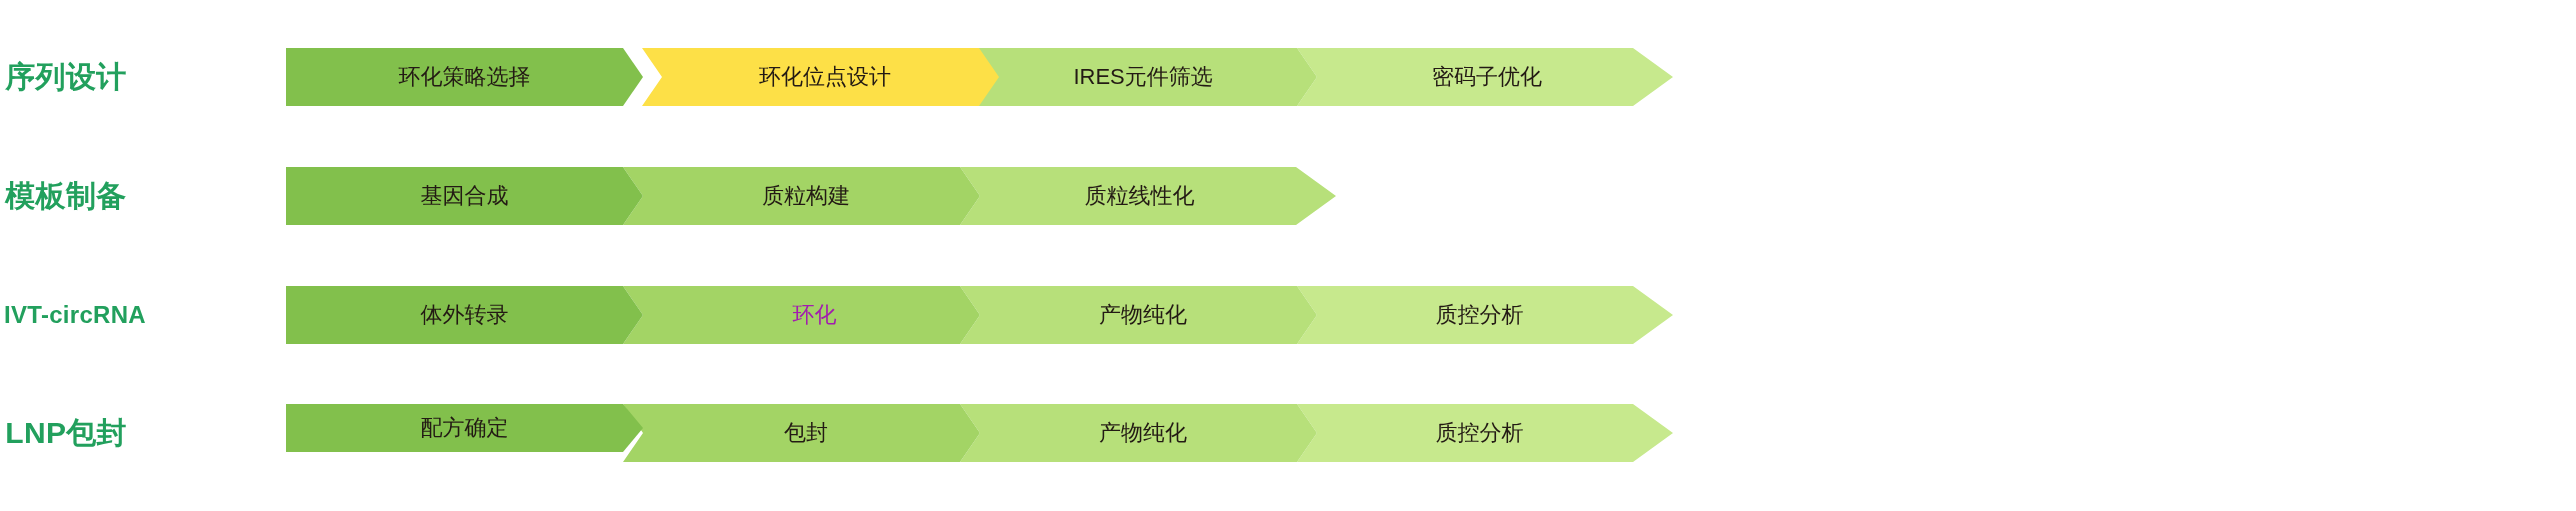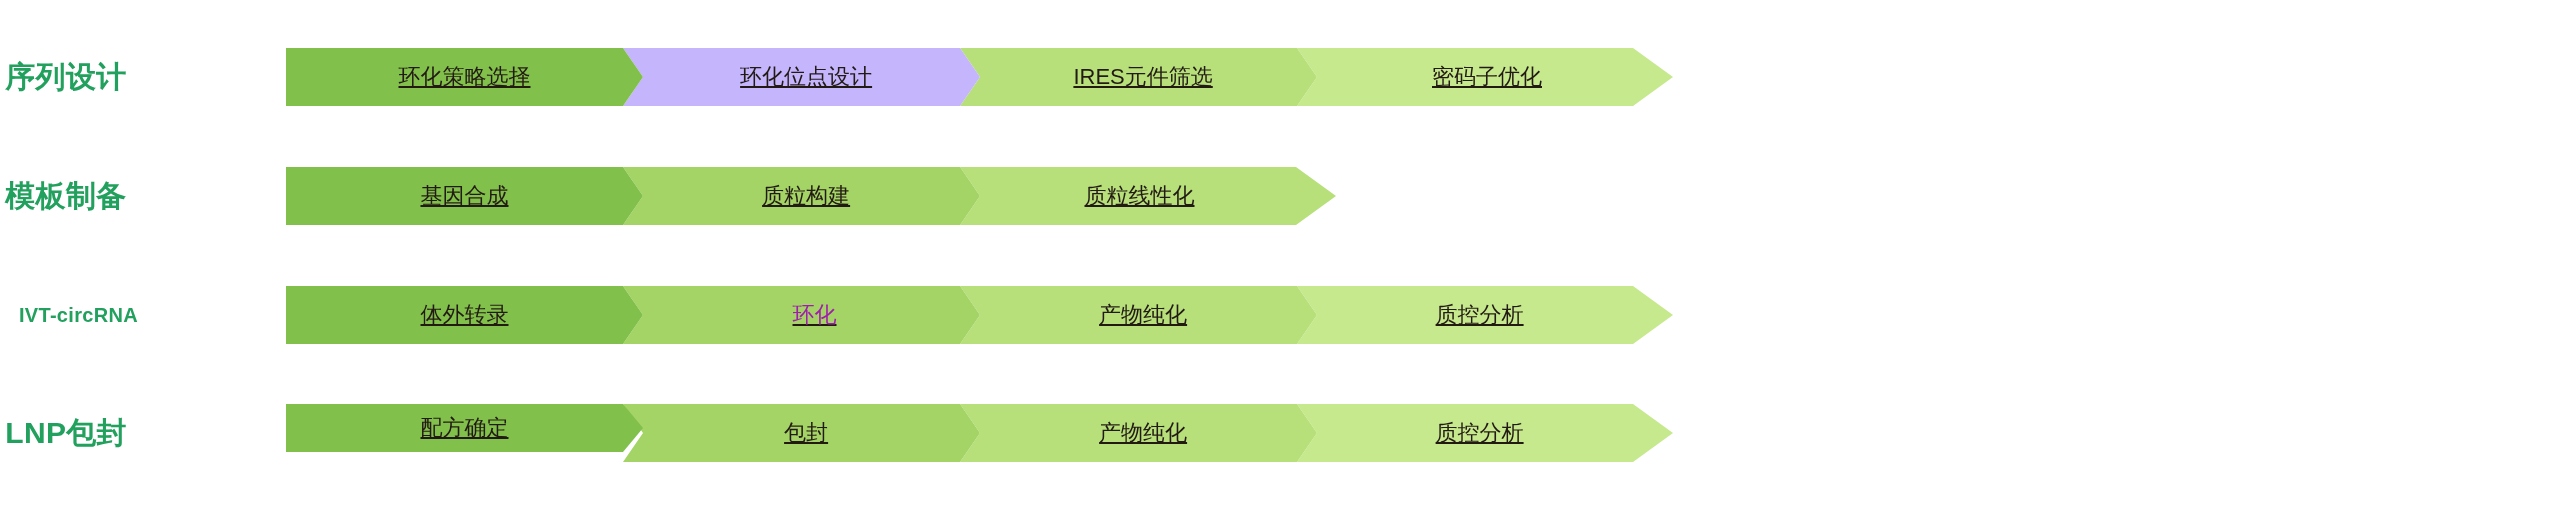--- a/index.html
+++ b/index.html
@@ -49,22 +49,22 @@
     box-sizing: border-box;
     color: #22A05D;
     font-size: 30px;
     font-weight: bold;
     letter-spacing: 0.3px;
     white-space: nowrap;
     line-height: 1;
   }
 
   .row-label.compact {
-    font-size: 20px;
-    padding-left: 19px;
+    font-size: 24px;
+    padding-left: 4px;
   }
 
   .steps {
     position: absolute;
     left: 286px;
     top: 8px;
     height: 58px;
   }
 
   .step {
@@ -73,21 +73,20 @@
     height: 58px;
     display: flex;
     align-items: center;
     justify-content: center;
     box-sizing: border-box;
     color: #231A14;
     font-size: 22px;
     font-weight: normal;
     white-space: nowrap;
     line-height: 1;
-    text-decoration: underline;
   }
 
   
   .step.seg {
     clip-path: polygon(0 0, calc(100% - 20px) 0, 100% 50%, calc(100% - 20px) 100%, 0 100%, 20px 50%);
   }
   .step.seg.first {
     clip-path: polygon(0 0, calc(100% - 20px) 0, 100% 50%, calc(100% - 20px) 100%, 0 100%);
   }
   .step.seg.last {
@@ -103,21 +102,21 @@
 </head>
 <body>
 
 <div id="workflow" style="background: rgb(255, 255, 255);">
     <div class="wf-row row-0">
       <div class="row-label" style="color: rgb(34, 160, 93);">序列设计</div>
       <div class="steps" style="left: 286px; width: 1367px; height: 58px;">
         <div class="step seg first" style="background: rgb(130, 192, 76); height: 58px; left: 0px; width: 357px; z-index: 40;">
           <span class="step-text" style="color: rgb(35, 26, 20); margin-left: 0px; margin-right: 0px;">环化策略选择</span>
         </div>
-        <div class="step seg" style="background: #c4b5fd; height: 58px; left: 337px; width: 357px; z-index: 39;">
+        <div class="step seg" style="background: #fde047; height: 58px; left: 356px; width: 357px; z-index: 39;">
           <span class="step-text" style="color: rgb(35, 26, 20); margin-left: 9.2px; margin-right: 0px;">环化位点设计</span>
         </div>
         <div class="step seg" style="background: rgb(183, 224, 122); height: 58px; left: 674px; width: 357px; z-index: 38;">
           <span class="step-text" style="color: rgb(35, 26, 20); margin-left: 9.2px; margin-right: 0px;">IRES元件筛选</span>
         </div>
         <div class="step seg last" style="background: rgb(199, 233, 141); height: 58px; left: 1011px; width: 376px; z-index: 37;">
           <span class="step-text" style="color: rgb(35, 26, 20); margin-left: 24px; margin-right: 20px;">密码子优化</span>
         </div>
       </div>
     </div>

